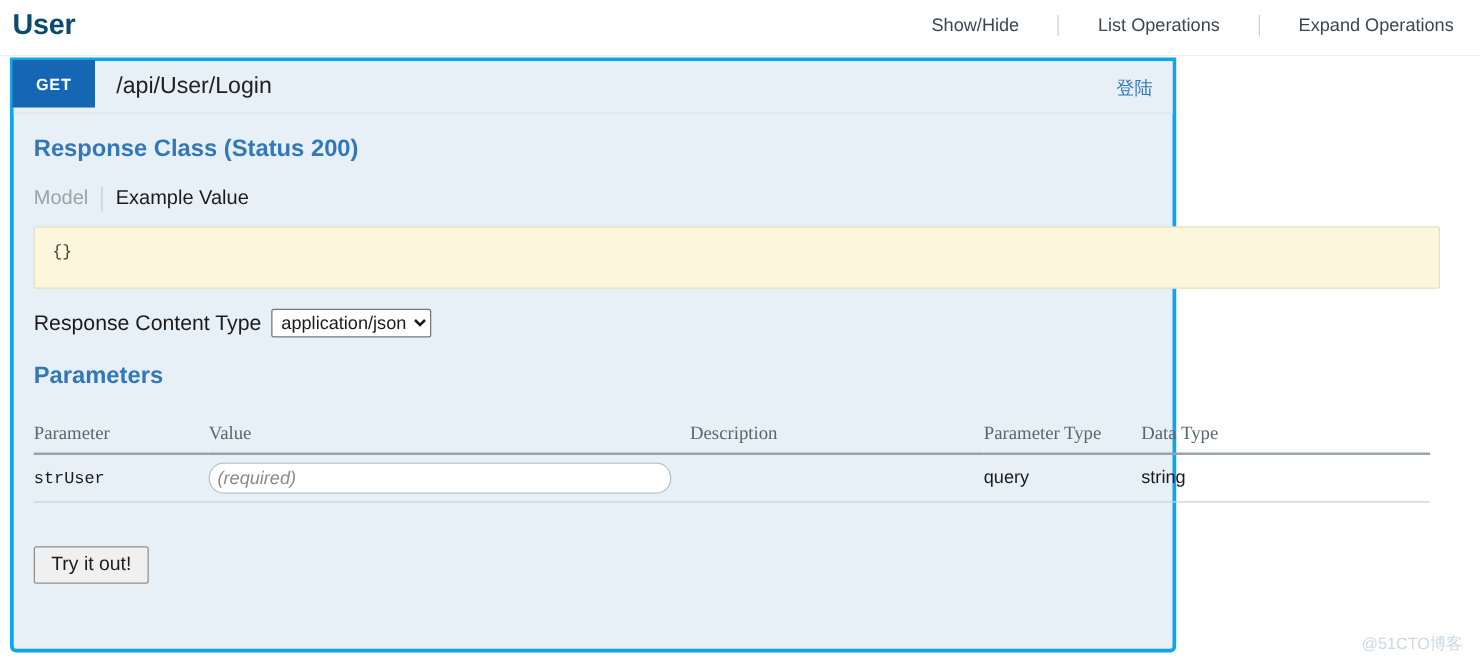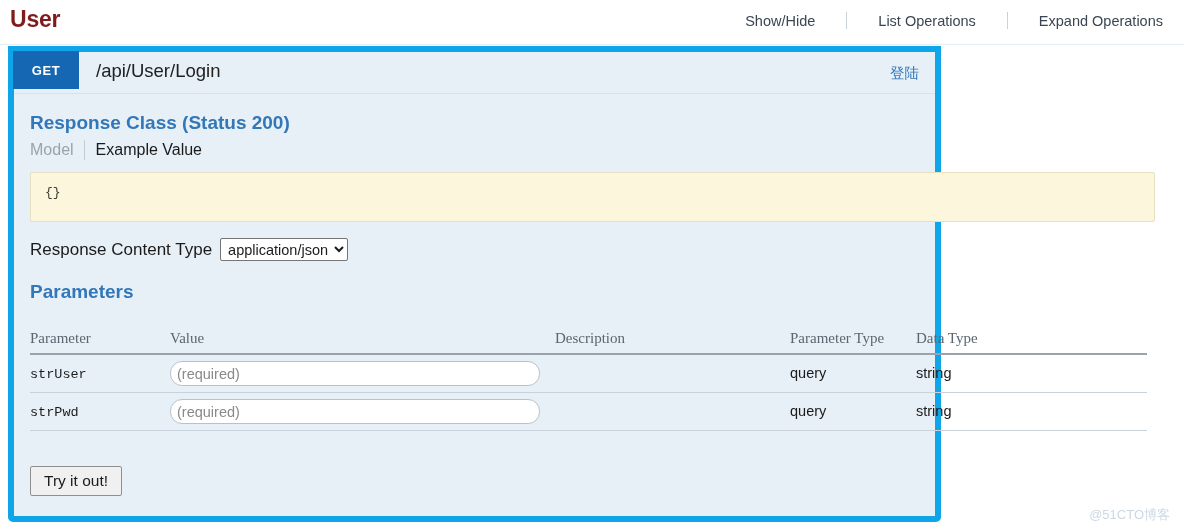--- a/index.html
+++ b/index.html
@@ -24,21 +24,21 @@
     height: 45px;
     box-sizing: border-box;
     border-bottom: 1px solid #e6eef6;
   }
   .resource-title {
     position: absolute;
     left: 10px;
     top: 6px;
     font-size: 23px;
     font-weight: bold;
-    color: #7f1d1d;
+    color: #0c4a6e;
     letter-spacing: -0.2px;
   }
   .resource-options {
     position: absolute;
     right: 10px;
     top: 12px;
     display: flex;
     align-items: center;
     font-size: 14.5px;
     color: #3b4652;
@@ -59,21 +59,21 @@
 
   
   .operation {
     position: absolute;
     left: 8px;
     top: 46px;
     width: 933px;
     height: 476px;
     box-sizing: border-box;
     background: #e7f0f7;
-    border: 6px solid #0ea5e9;
+    border: 3px solid #0ea5e9;
     border-radius: 0 0 5px 5px;
   }
   .op-heading {
     position: relative;
     height: 41px;
     background: #e7f0f7;
     border-bottom: 1px solid #d4e3f1;
   }
   .http-method {
     position: absolute;
@@ -124,21 +124,21 @@
     padding-top: 18px;
   }
   .response-desc {
     font-size: 15.5px;
     color: #1b1b1b;
     margin-top: 5px;
   }
   .model-tabs {
     display: flex;
     align-items: center;
-    margin-top: 6px;
+    margin-top: 18px;
     font-size: 16px;
   }
   .model-tabs .tab-model {
     color: #9aa3ab;
     padding-right: 10px;
     cursor: pointer;
   }
   .tab-divider {
     width: 1px;
     height: 20px;
@@ -229,20 +229,21 @@
     width: 370px;
     height: 25px;
     box-sizing: border-box;
     font-family: "Liberation Sans", sans-serif;
     font-size: 14.5px;
     color: #0f172a;
     background: #ffffff;
     border: 1px solid #b9c2ca;
     border-radius: 12px;
     padding: 2px 6px;
+    font-style: italic;
   }
   .param-input::placeholder {
     color: #8a8a8a;
     opacity: 1;
   }
   .cell-mono {
     font-family: "Liberation Sans", sans-serif;
     font-size: 14.5px;
     color: #1b1b1b;
   }
@@ -338,35 +339,20 @@
               <input class="param-input" type="text" placeholder="(required)" style="">
             </td>
             <td></td>
             <td>
               <span class="cell-mono">query</span>
             </td>
             <td>
               <span class="cell-mono">string</span>
             </td>
           </tr>
-          <tr>
-            <td>
-              <span class="param-name">strPwd</span>
-            </td>
-            <td>
-              <input class="param-input" type="text" placeholder="(required)" style="">
-            </td>
-            <td></td>
-            <td>
-              <span class="cell-mono">query</span>
-            </td>
-            <td>
-              <span class="cell-mono">string</span>
-            </td>
-          </tr>
         </tbody>
       </table>
 
       <div class="submit-row">
         <button class="try-button">Try it out!</button>
       </div>
 
     </div>
   </div>
 

